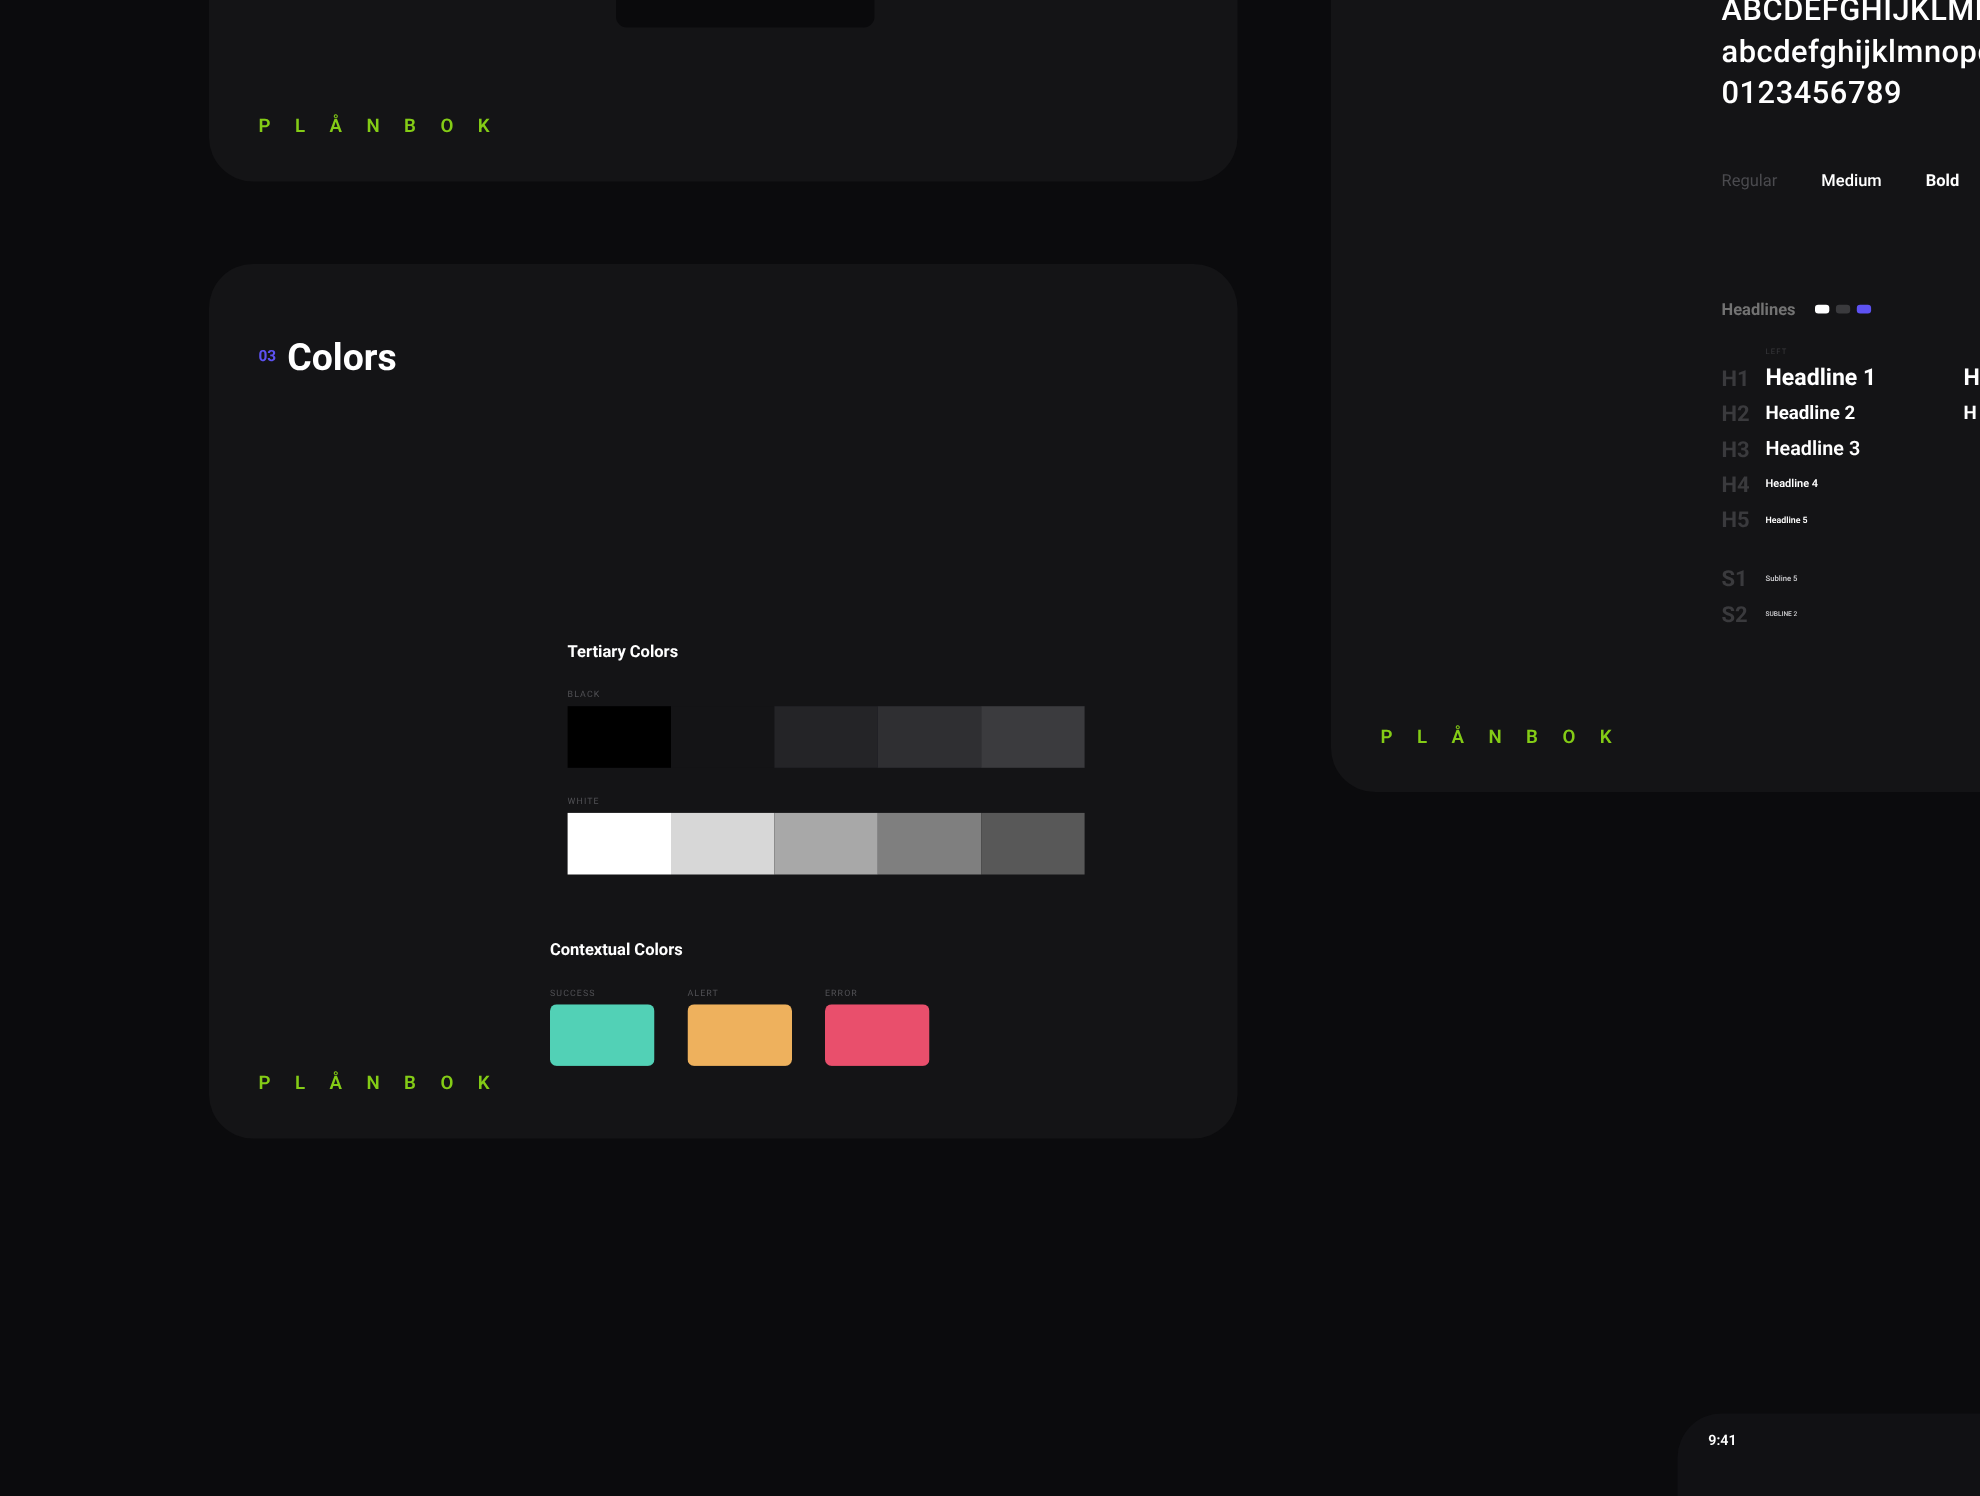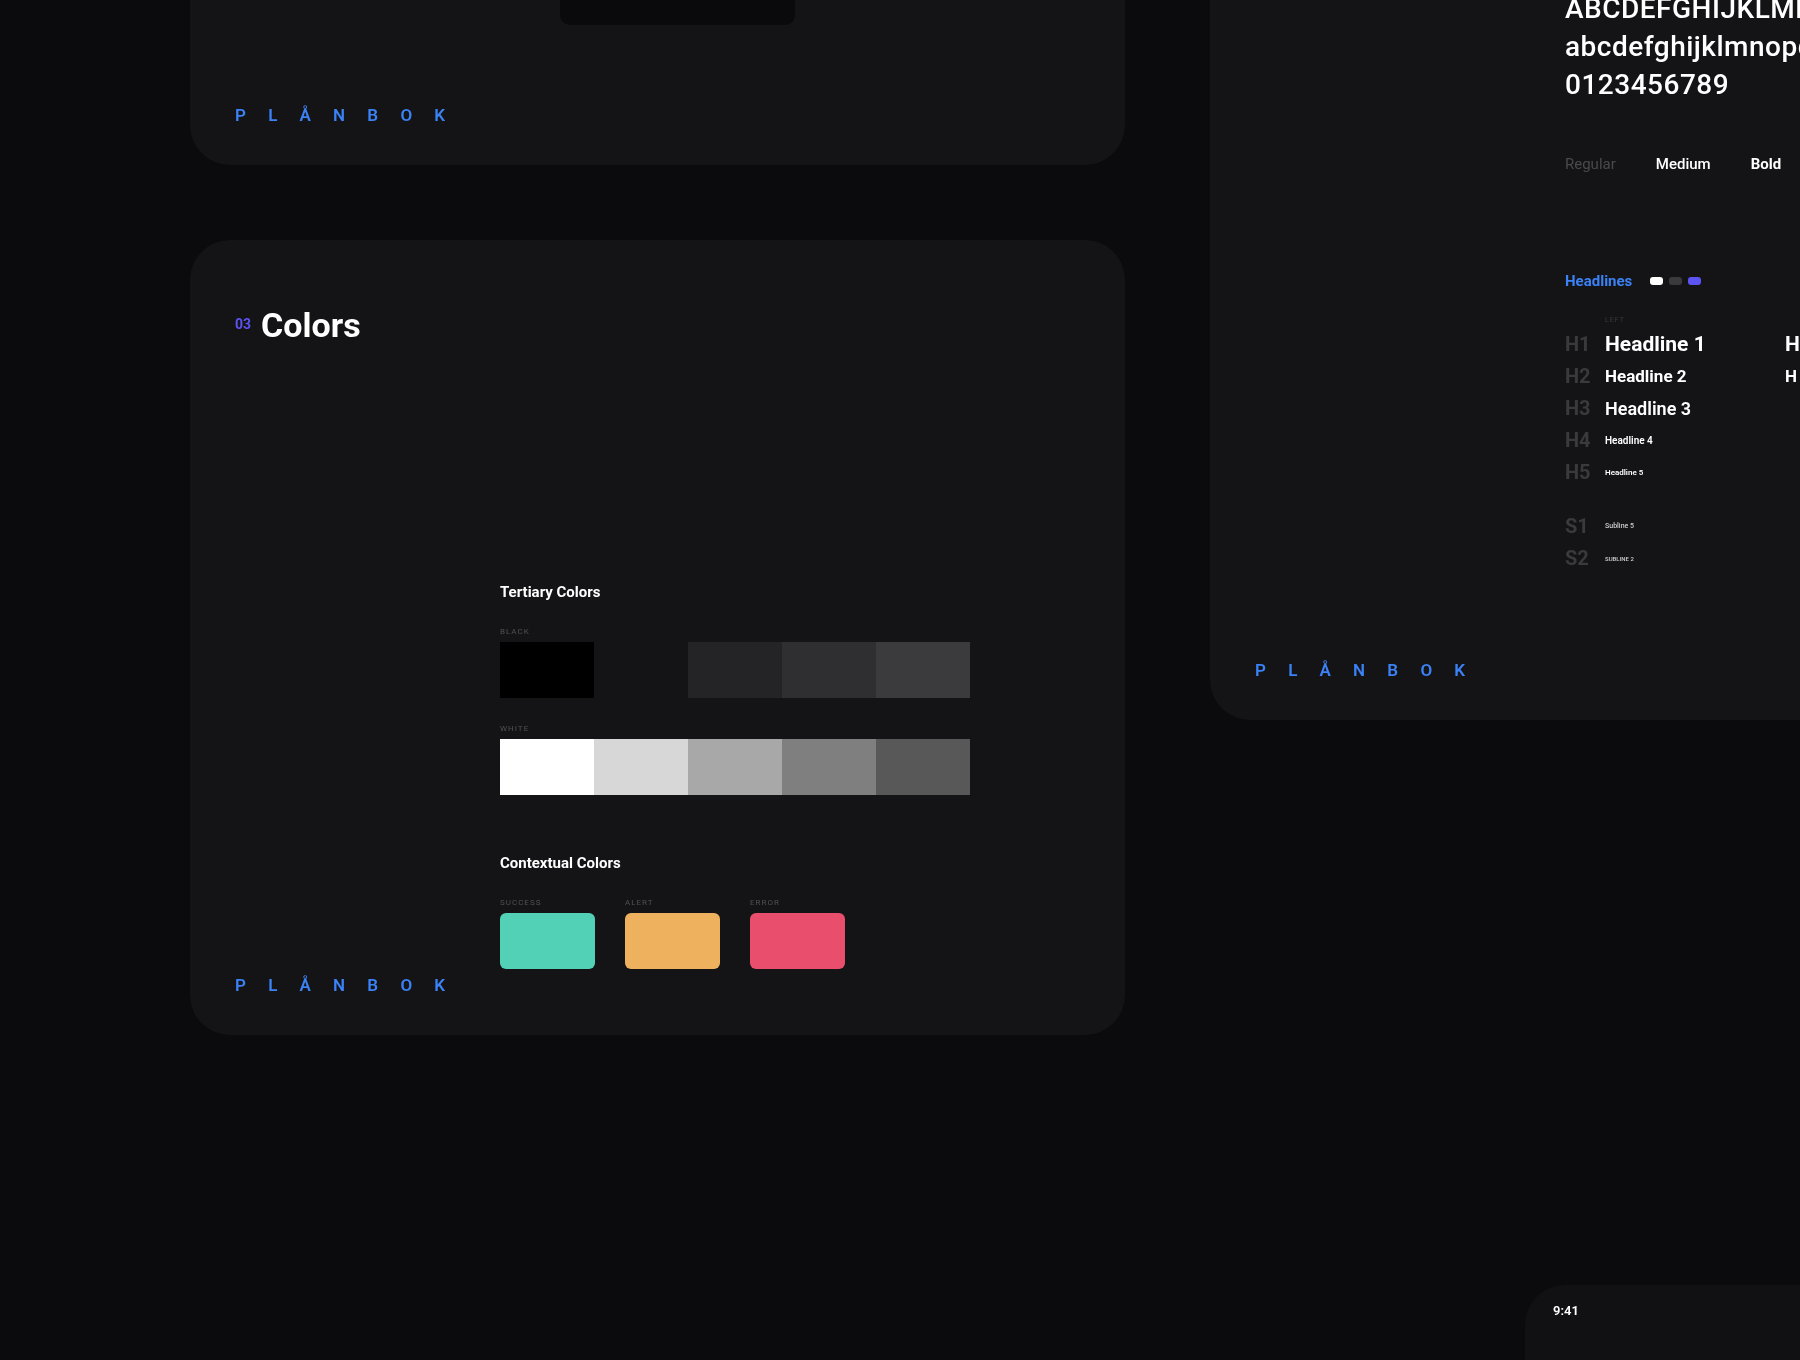--- a/index.html
+++ b/index.html
@@ -36,21 +36,21 @@
     background: #0a0a0c;
     border-radius: 10px;
   }
   .brand {
     position: absolute;
     left: 45px;
     bottom: 40px;
     letter-spacing: 9px;
     font-size: 17px;
     font-weight: 600;
-    color: #3b82f6;
+    color: #84cc16;
   }
 
   
   .card-colors {
     left: 190px;
     top: 240px;
     width: 935px;
     height: 795px;
   }
   .sec-num {
@@ -149,21 +149,21 @@
   }
   .hl-head {
     display: flex;
     align-items: center;
     gap: 18px;
     margin-bottom: 26px;
   }
   .hl-head-title {
     font-size: 15px;
     font-weight: 700;
-    color: #3b82f6;
+    color: #737373;
     margin-right: 0;
   }
   .dot-row { display: flex; gap: 6px; }
   .dot {
     width: 13px; height: 8px; border-radius: 3px;
   }
 
   .hl-grid {
     display: grid;
     grid-template-columns: 40px 180px 180px;
@@ -218,21 +218,21 @@
   <div class="brand">P L Å N B O K</div>
 </div>
 
 <div class="card card-colors">
   <div class="sec-title-row">
     <span class="sec-num">03</span>
     <span class="sec-title">Colors</span>
   </div>
 
 
-  <div class="subsec" style="top:343px;">
+  <div class="subsec" style="top:343px;margin-left:16px;">
     <div class="subsec-title">Tertiary Colors</div>
 
     <div class="swatch-label">BLACK</div>
     <div class="swatch-row">
       <div class="sw" style="background:#000000"></div>
       <div class="sw" style="background:#141416"></div>
       <div class="sw" style="background:#242427"></div>
       <div class="sw" style="background:#2f2f32"></div>
       <div class="sw" style="background:#3b3b3e"></div>
     </div>

